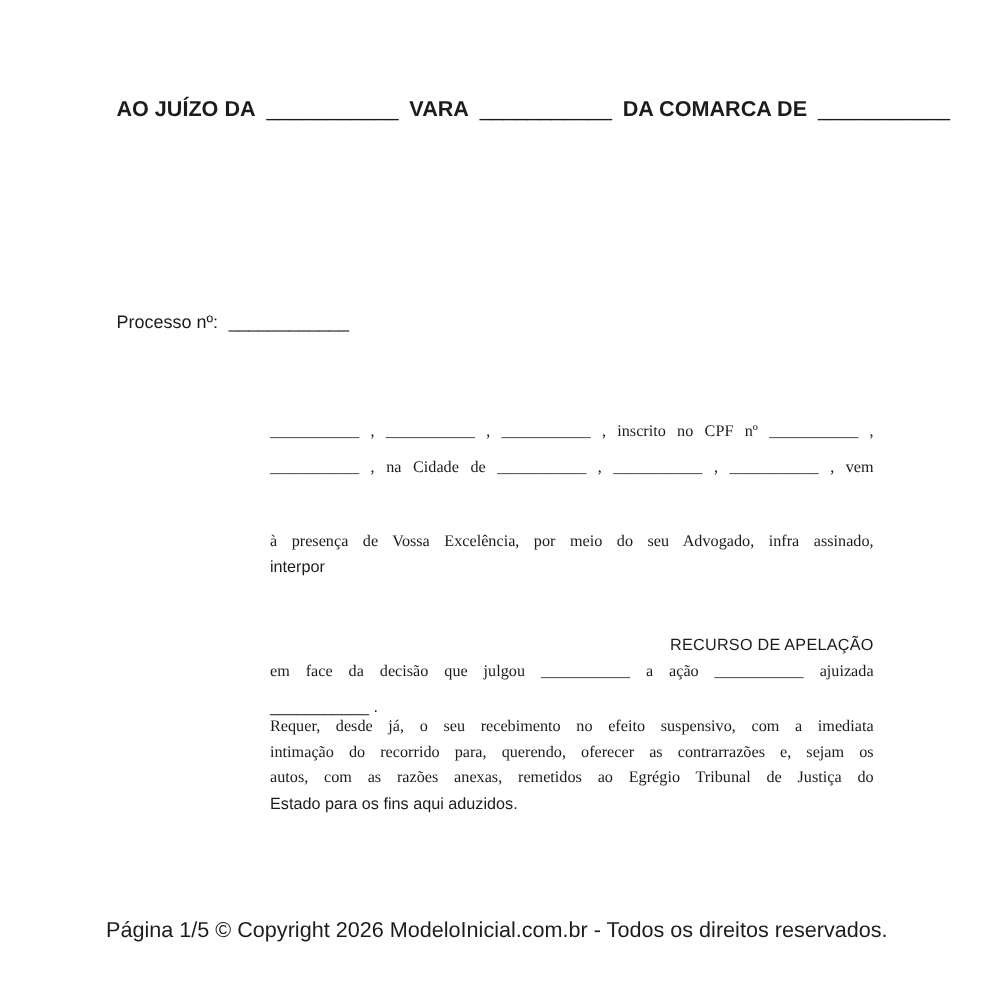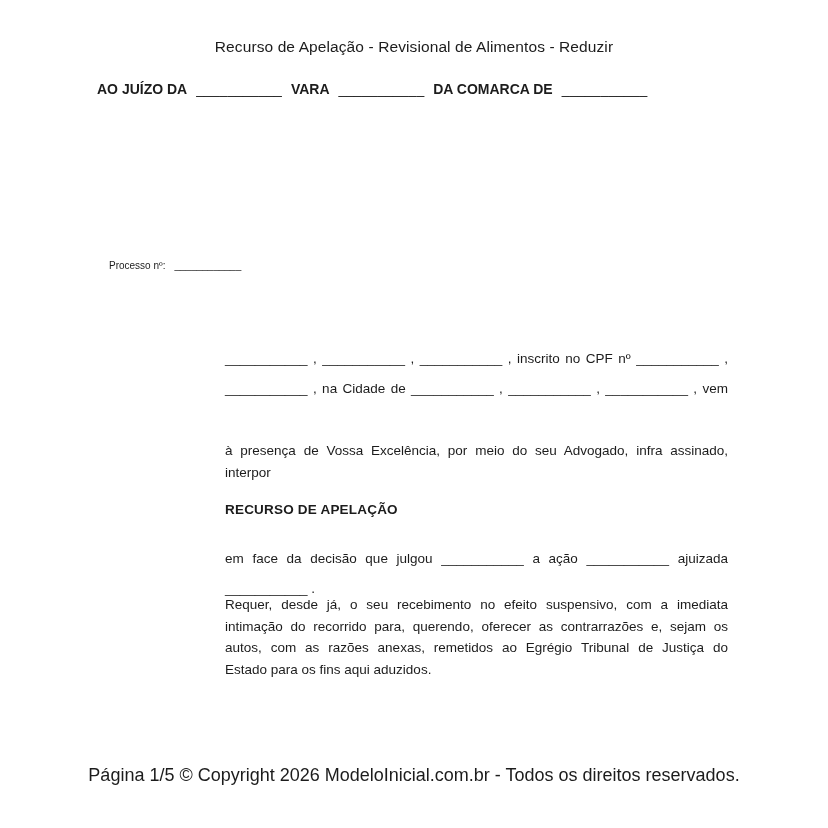--- a/index.html
+++ b/index.html
@@ -22,63 +22,64 @@
     left: 0;
     width: 100%;
     text-align: center;
     font-size: 15.5px;
     letter-spacing: 0.1px;
   }
   .court-line {
     position: absolute;
     top: 81px;
     left: 97px;
-    font-size: 14px;
+    font-size: 18px;
     font-weight: bold;
     white-space: nowrap;
   }
   .court-line .blank {
     font-weight: normal;
     margin: 0 9px;
   }
   .process-line {
     position: absolute;
     top: 260px;
-    left: 109px;
-    font-size: 10px;
+    left: 97px;
+    font-size: 15px;
   }
   .process-line .blank {
     margin-left: 9px;
   }
   .body-block {
     position: absolute;
     left: 225px;
     width: 503px;
     font-size: 13.5px;
   }
   .jline {
     text-align: justify;
     text-align-last: justify;
+    font-family: Liberation Serif, serif;
   }
   .lline {
     text-align: right;
     text-align-last: left;
   }
   .intro-blanks {
     top: 344px;
     line-height: 30px;
   }
   .intro-text {
     top: 440px;
     line-height: 22px;
   }
   .section-heading {
-    top: 502px;
-    text-align: left;
-    font-weight: bold;
+    top: 530px;
+    text-align: right;
+    font-weight: normal;
     letter-spacing: 0.2px;
   }
   .decision-para {
     top: 544px;
     line-height: 30px;
   }
   .request-para {
     top: 594px;
     line-height: 21.5px;
   }
@@ -89,21 +90,20 @@
     width: 100%;
     text-align: center;
     font-size: 18px;
   }
 </style>
 </head>
 <body>
 
 <div class="page">
 
-  <div class="doc-title">Recurso de Apelação - Revisional de Alimentos - Reduzir</div>
 
   <div class="court-line">
     <span>AO JUÍZO DA</span><span class="blank">___________</span><span>VARA</span><span class="blank">___________</span><span>DA COMARCA DE</span><span class="blank">___________</span>
   </div>
 
   <div class="process-line">
     <span>Processo nº:</span><span class="blank">____________</span>
   </div>
 
   <div class="body-block intro-blanks">

